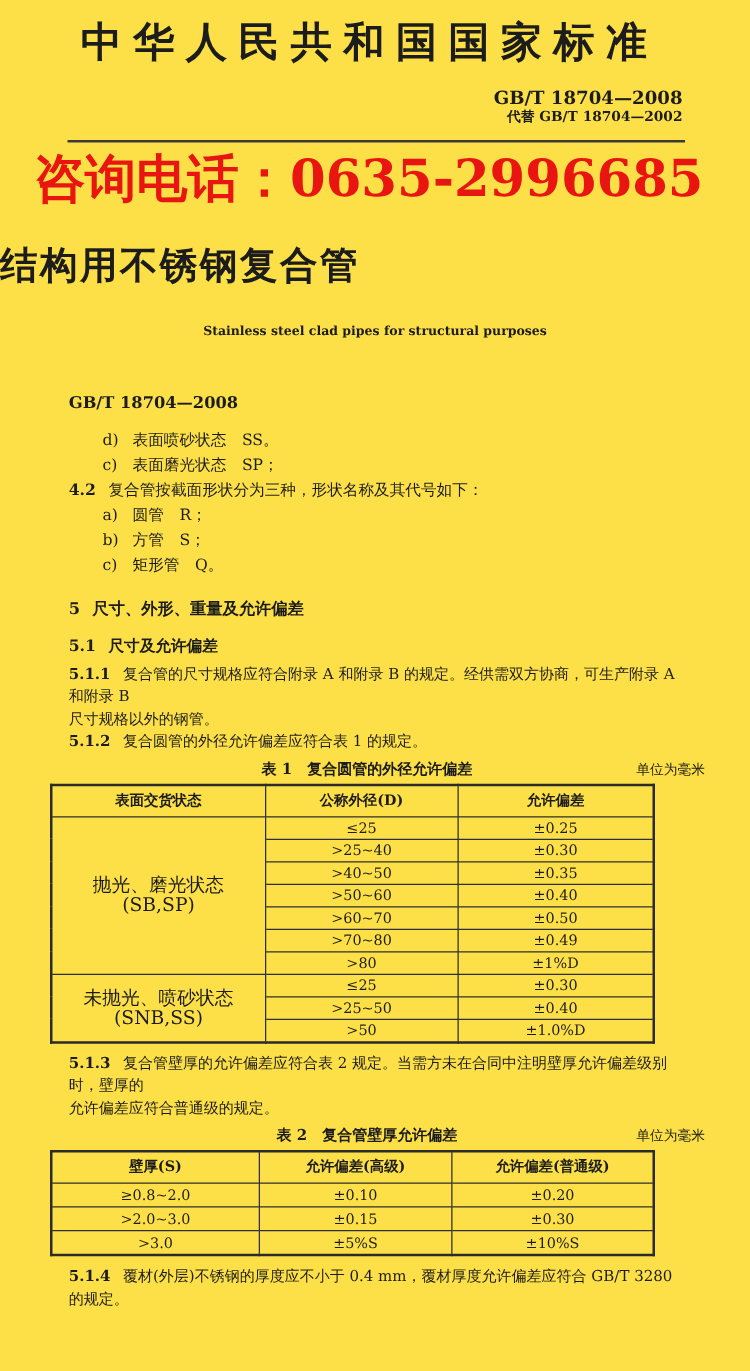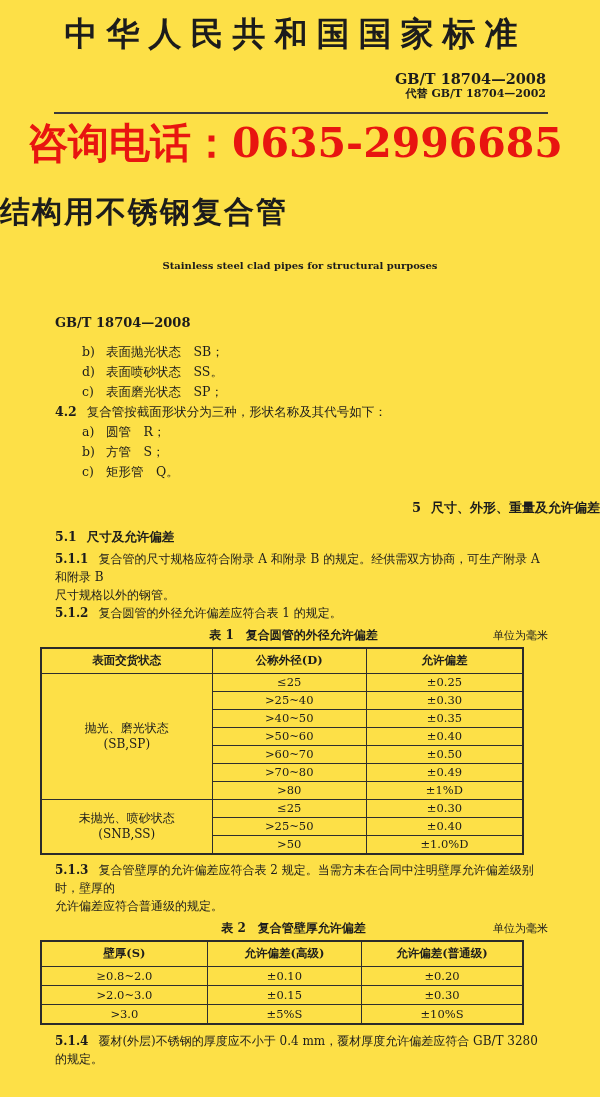--- a/index.html
+++ b/index.html
@@ -15,34 +15,34 @@
   .rule{border-top:2px solid #3a3a3a;margin:11px 52px 0 54px;}
   .watermark{margin:2px 0 0 27px;font-size:41px;font-weight:bold;color:#e81510;white-space:nowrap;}
   .title-cn{margin-top:21px;text-align:left;font-size:30px;font-weight:bold;letter-spacing:2px;}
   .title-en{margin-top:27px;text-align:center;font-size:10px;font-weight:bold;}
   .running-header{margin:44px 0 0 55px;font-size:13px;font-weight:bold;}
   .list{margin-top:12px;}
   .li{margin-left:82px;font-size:12.5px;line-height:20px;white-space:nowrap;}
   .li-marker{display:inline-block;width:24px;}
   .clause-line{margin-left:55px;font-size:12.5px;line-height:20px;white-space:nowrap;}
   .num{font-weight:bold;margin-right:10px;}
-  .h-major{margin:16px 0 0 55px;font-size:13px;font-weight:bold;line-height:20px;text-align:right;}
+  .h-major{margin:16px 0 0 55px;font-size:13px;font-weight:bold;line-height:20px;}
   .h-sub{margin:9px 0 0 55px;font-size:12.5px;font-weight:bold;line-height:20px;}
   .para{margin:0 52px 0 55px;font-size:12px;line-height:18px;}
   .para.first{margin-top:3px;}
   .caption-row{position:relative;margin-top:5px;height:17px;font-size:12px;}
   .caption{position:absolute;left:0;right:13px;text-align:center;font-weight:bold;}
-  .unit{position:absolute;right:52px;top:1px;font-size:11px;font-weight:normal;}
+  .unit{position:absolute;right:36px;top:1px;font-size:11px;font-weight:normal;}
   table{border-collapse:collapse;margin-left:40px;margin-top:3px;width:484px;
     font-size:11.5px;text-align:center;border:2px solid #2b2b2b;}
   th,td{border:1px solid #2e2e2e;padding:0;}
   th{height:24px;font-size:11.5px;font-weight:bold;}
   .t1 td{height:17px;}
   .t2 td{height:18px;}
-  .state-cell{line-height:16px;font-size:12px;}
+  .state-cell{line-height:16px;font-size:15px;}
 </style>
 </head>
 <body>
 
 <div class="page">
 
   <div class="masthead">中华人民共和国国家标准</div>
 
   <div class="std-block">
     <div class="std-code">GB/T 18704—2008</div>
@@ -52,23 +52,20 @@
   <div class="rule"></div>
 
   <div class="watermark">咨询电话：0635-2996685</div>
 
   <div class="title-cn">结构用不锈钢复合管</div>
   <div class="title-en">Stainless steel clad pipes for structural purposes</div>
 
   <div class="running-header">GB/T 18704—2008</div>
 
   <div class="list">
-    <div class="li">
-      <span class="li-marker">b)</span><span>表面抛光状态　SB；</span>
-    </div>
     <div class="li">
       <span class="li-marker">d)</span><span>表面喷砂状态　SS。</span>
     </div>
     <div class="li">
       <span class="li-marker">c)</span><span>表面磨光状态　SP；</span>
     </div>
   </div>
 
   <div class="clause-line">
     <span class="num">4.2</span><span>复合管按截面形状分为三种，形状名称及其代号如下：</span>

